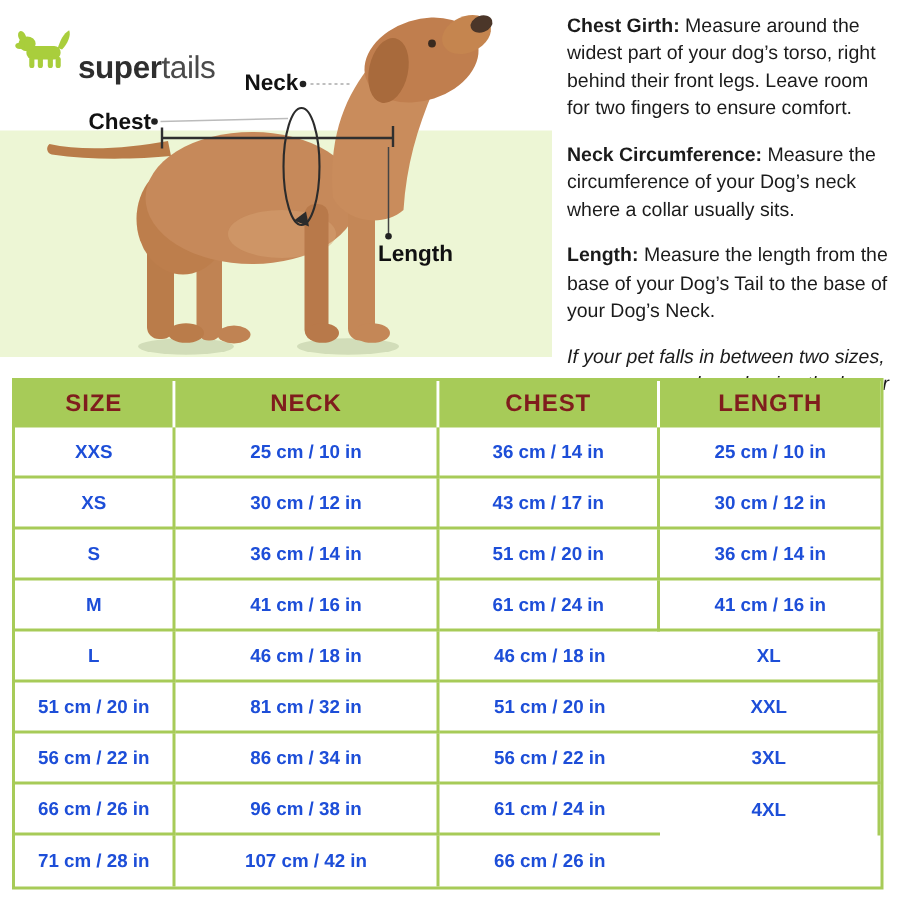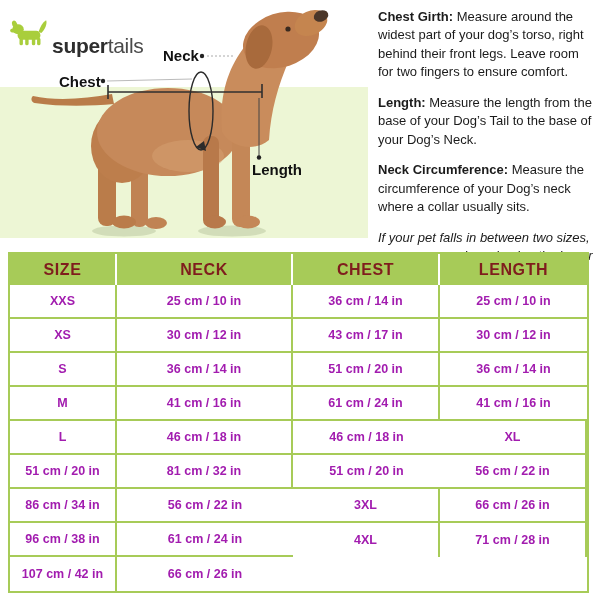--- a/index.html
+++ b/index.html
@@ -48,21 +48,21 @@
     grid-template-rows: 31px repeat(9, 1fr);
   }
   .th {
     background: #a7cb58; color: #7f1d1d; font-weight: 700; font-size: 16px;
     letter-spacing: 0.6px;
     display: flex; align-items: center; justify-content: center;
   }
   .th:not(:nth-child(4)) { border-right: 2px solid #ffffff; }
   .td {
     display: flex; align-items: center; justify-content: center;
-    font-size: 12.5px; font-weight: 700; color: #a21caf;
+    font-size: 12.5px; font-weight: 700; color: #1d4ed8;
     border-bottom: 2px solid #a7cb58;
   }
   .td.c1, .td.c2, .td.c3 { border-right: 2px solid #a7cb58; }
   .td.last { border-bottom: none; }
 </style>
 </head>
 <body>
 
 <div class="canvas">
 
@@ -138,22 +138,22 @@
       <line x1="107" y1="81" x2="192" y2="79" stroke="#bbbbbb" stroke-width="1"></line>
     </g>
   </svg>
 
   <div class="measure-label lbl-neck">Neck</div>
   <div class="measure-label lbl-chest">Chest</div>
   <div class="measure-label lbl-length">Length</div>
 
   <div class="info">
     <p><span class="lead">Chest Girth:</span><span> Measure around the widest part of your dog’s torso, right behind their front legs. Leave room for two fingers to ensure comfort.</span></p>
+    <p><span class="lead">Neck Circumference:</span><span> Measure the circumference of your Dog’s neck where a collar usually sits.</span></p>
     <p><span class="lead">Length:</span><span> Measure the length from the base of your Dog’s Tail to the base of your Dog’s Neck.</span></p>
-    <p><span class="lead">Neck Circumference:</span><span> Measure the circumference of your Dog’s neck where a collar usually sits.</span></p>
     <p class="note">If your pet falls in between two sizes, we recommend purchasing the larger size.</p>
   </div>
 
   <div class="size-table">
     <div class="th">SIZE</div>
     <div class="th">NECK</div>
     <div class="th">CHEST</div>
     <div class="th">LENGTH</div>
 
     <div class="td c1">XXS</div>
@@ -178,20 +178,21 @@
 
     <div class="td c1">L</div>
     <div class="td c2">46 cm / 18 in</div>
     <div class="td">46 cm / 18 in</div>
 
     <div class="td c1">XL</div>
     <div class="td c2">51 cm / 20 in</div>
     <div class="td c3">81 cm / 32 in</div>
     <div class="td">51 cm / 20 in</div>
 
+    <div class="td c1">XXL</div>
     <div class="td c2">56 cm / 22 in</div>
     <div class="td c3">86 cm / 34 in</div>
     <div class="td">56 cm / 22 in</div>
 
     <div class="td c1">3XL</div>
     <div class="td c2">66 cm / 26 in</div>
     <div class="td c3">96 cm / 38 in</div>
     <div class="td">61 cm / 24 in</div>
 
     <div class="td c1 last">4XL</div>

